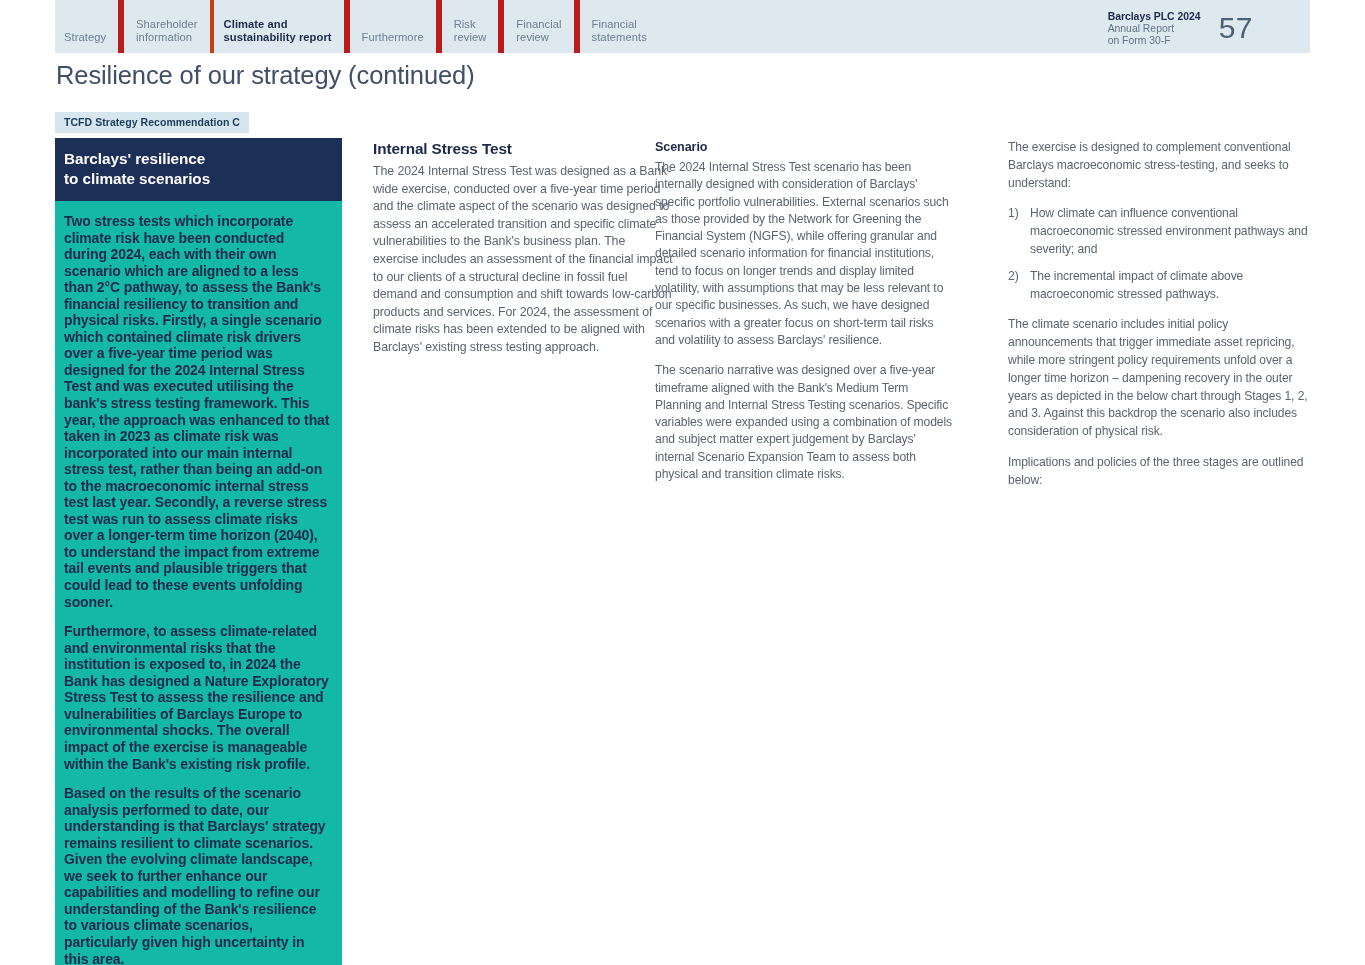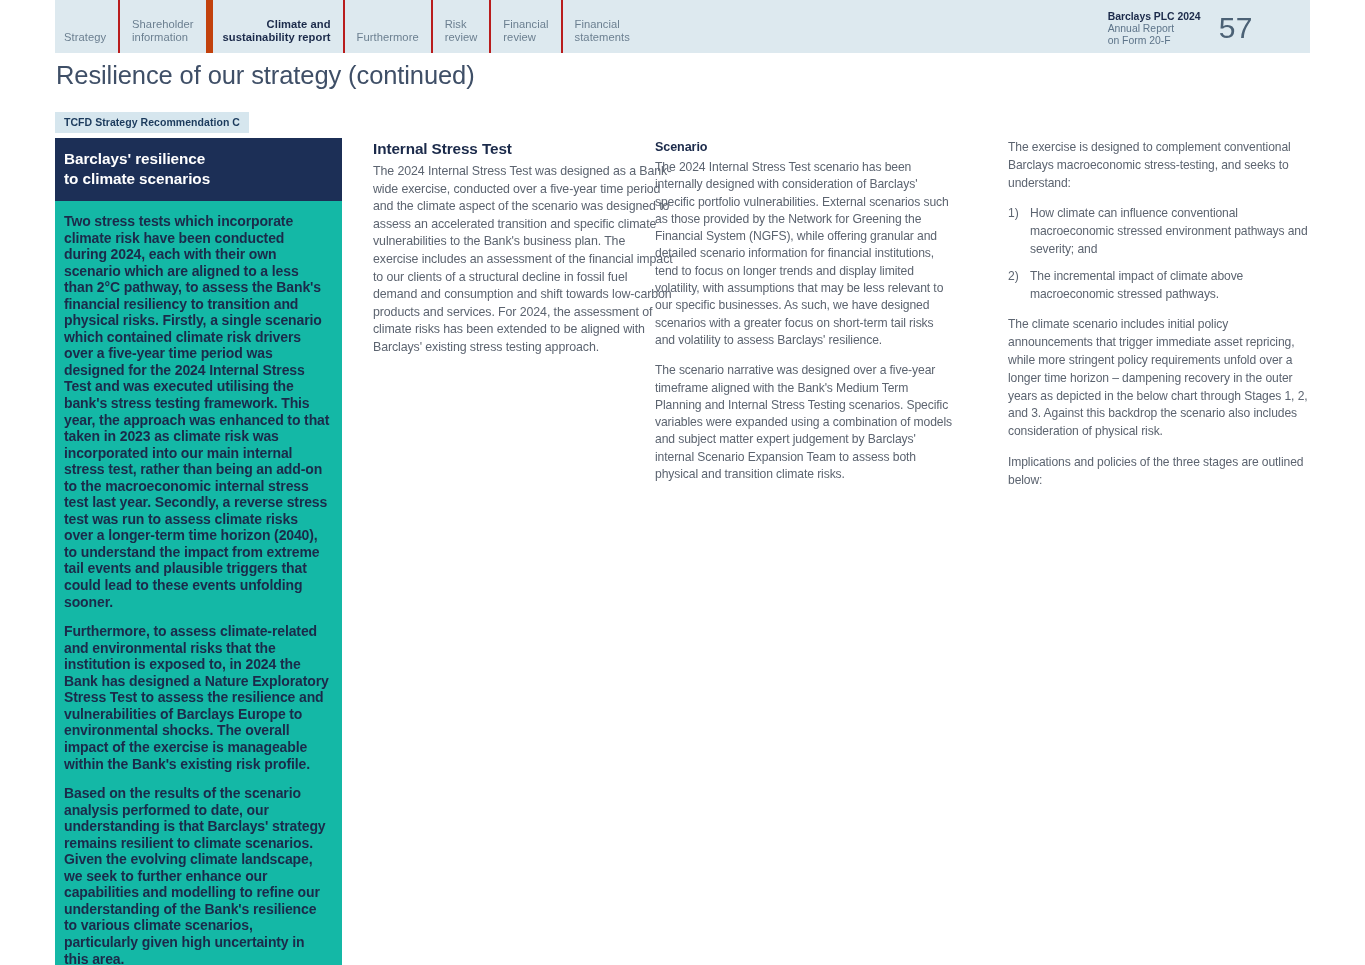--- a/index.html
+++ b/index.html
@@ -41,34 +41,33 @@
   .nav-tab {
     position: relative;
     display: flex;
     align-items: flex-end;
     padding: 0 12px 10px 12px;
     font-size: 11.2px;
     line-height: 12.5px;
     color: #6b7f90;
     letter-spacing: 0.05px;
     white-space: pre-line;
-    border-left: 2px solid #b91c1c;
+    border-left: 6px solid #b91c1c;
   }
 
   .nav-tab:first-child {
     border-left: none;
     padding-left: 9px;
   }
 
   .nav-tab.active {
     color: #1b2a4a;
     font-weight: bold;
-    border-left: 7px solid #c2410c;
+    border-left: 4px solid #c2410c;
     padding-left: 10px;
-    text-align: right;
   }
 
   .topbar-right {
     margin-left: auto;
     display: flex;
     align-items: flex-start;
     padding-top: 11px;
     padding-right: 57px;
   }
 
@@ -261,21 +260,21 @@
       <div class="nav-tab">
         <span>Financial
 statements</span>
       </div>
     </div>
 
     <div class="topbar-right">
       <div class="report-meta">
         <div class="meta-title">Barclays PLC 2024</div>
         <div>Annual Report</div>
-        <div>on Form 20-F</div>
+        <div>on Form 30-F</div>
       </div>
       <div class="page-number">57</div>
     </div>
   </div>
 
   <h1 class="page-title">Resilience of our strategy (continued)</h1>
 
   <div class="tcfd-badge">TCFD Strategy Recommendation C</div>
 
   <div class="content">

